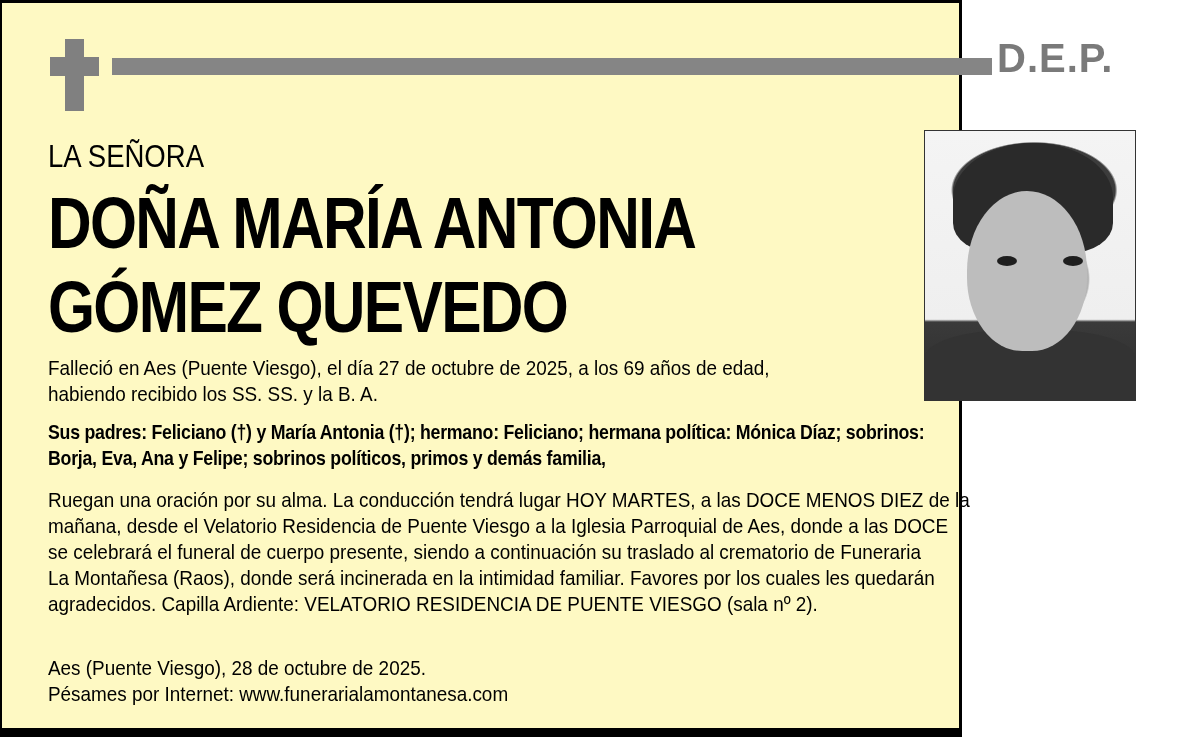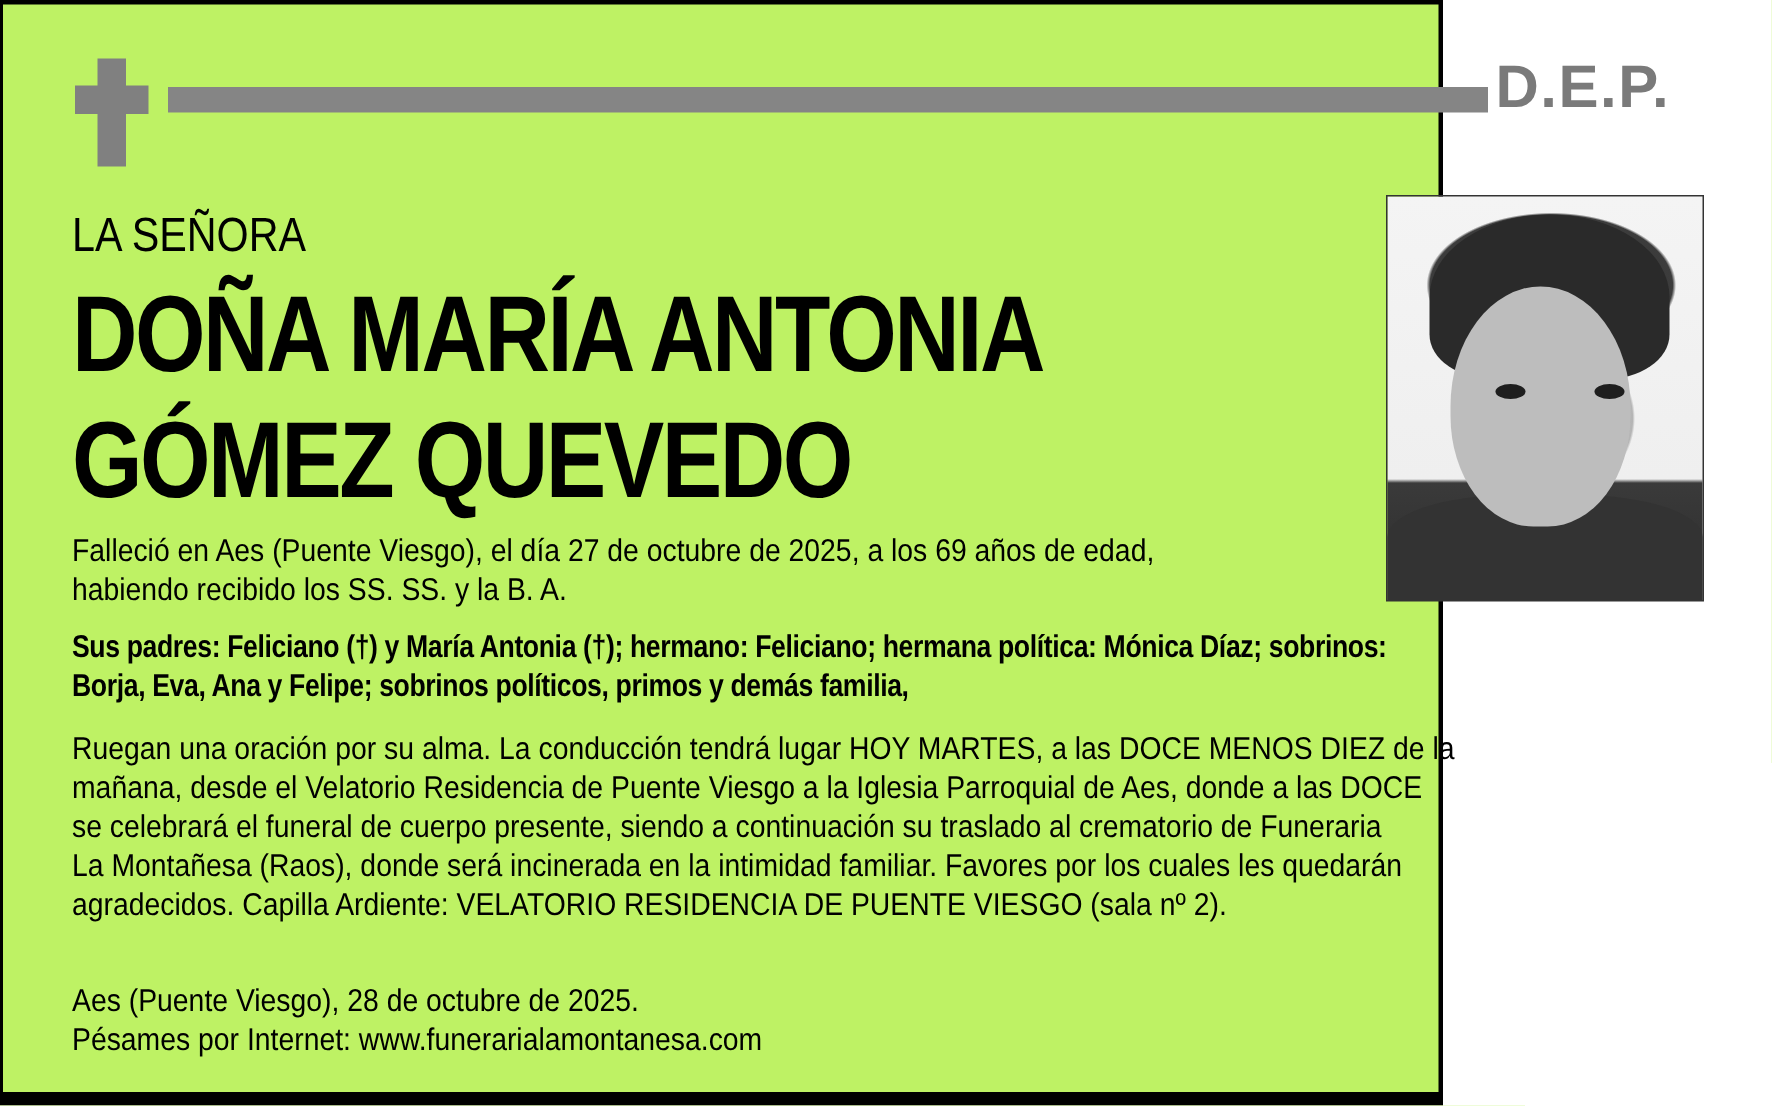--- a/index.html
+++ b/index.html
@@ -1,18 +1,18 @@
 <!DOCTYPE html>
 <html><head>
 <meta charset="utf-8">
 <style>
   html, body { margin: 0; padding: 0; background: #ffffff; }
   body { width: 1181px; height: 737px; position: relative; overflow: hidden; font-family: "Liberation Sans", sans-serif; color: #000; }
   .frame { position: absolute; left: 0; top: 0; width: 962px; height: 737px; box-sizing: border-box;
-           border-top: 3px solid #000; border-left: 2px solid #000; border-right: 3px solid #000; border-bottom: 9px solid #000; background: #bef264; }
+           border-top: 3px solid #000; border-left: 2px solid #000; border-right: 3px solid #000; border-bottom: 9px solid #000; background: #fef9c3; }
   .cross-v { position: absolute; left: 63px; top: 36px; width: 19px; height: 72px; background: #808080; }
   .cross-h { position: absolute; left: 48px; top: 54px; width: 49px; height: 19px; background: #808080; }
   .rule { position: absolute; left: 110px; top: 55px; width: 880px; height: 17px; background: #858585; }
   .dep { position: absolute; left: 995px; top: 33px; font-size: 40px; font-weight: bold; color: #7a7a7a; letter-spacing: 1px; line-height: 44px; }
   .prefix { position: absolute; left: 46px; top: 134px; font-size: 32px; line-height: 38px; transform: scaleX(0.86); transform-origin: left top; }
   .name { position: absolute; left: 46px; top: 178px; font-size: 72px; line-height: 84px; font-weight: bold; letter-spacing: -2px; transform: scaleX(0.84); transform-origin: left top; white-space: nowrap; }
   .photo { position: absolute; left: 922px; top: 127px; width: 212px; height: 271px; box-sizing: border-box; border: 1px solid #333;
            background: radial-gradient(ellipse 38% 30% at 55% 55%, #cfcfcf 0%, #b5b5b5 60%, transparent 62%),
                        radial-gradient(ellipse 55% 25% at 52% 22%, #2e2e2e 0%, #3c3c3c 70%, transparent 72%),
                        linear-gradient(180deg, #f4f4f4 0%, #efefef 70%, #3a3a3a 71%, #2c2c2c 100%); }

